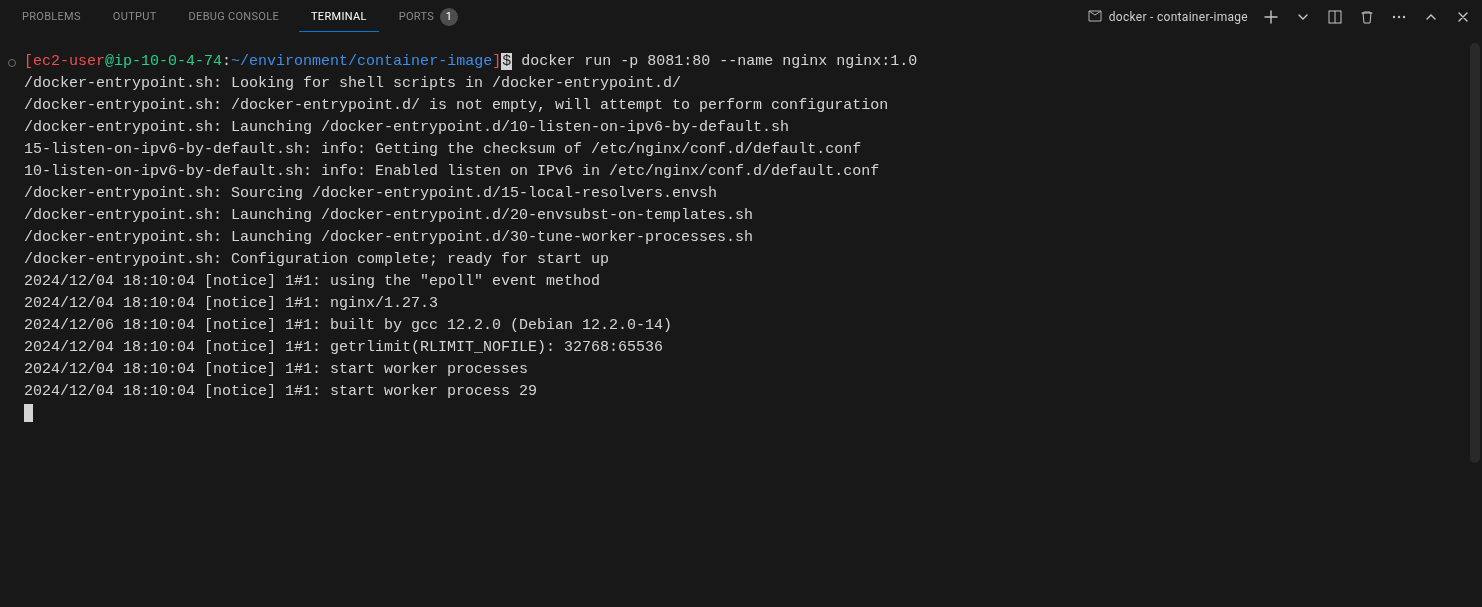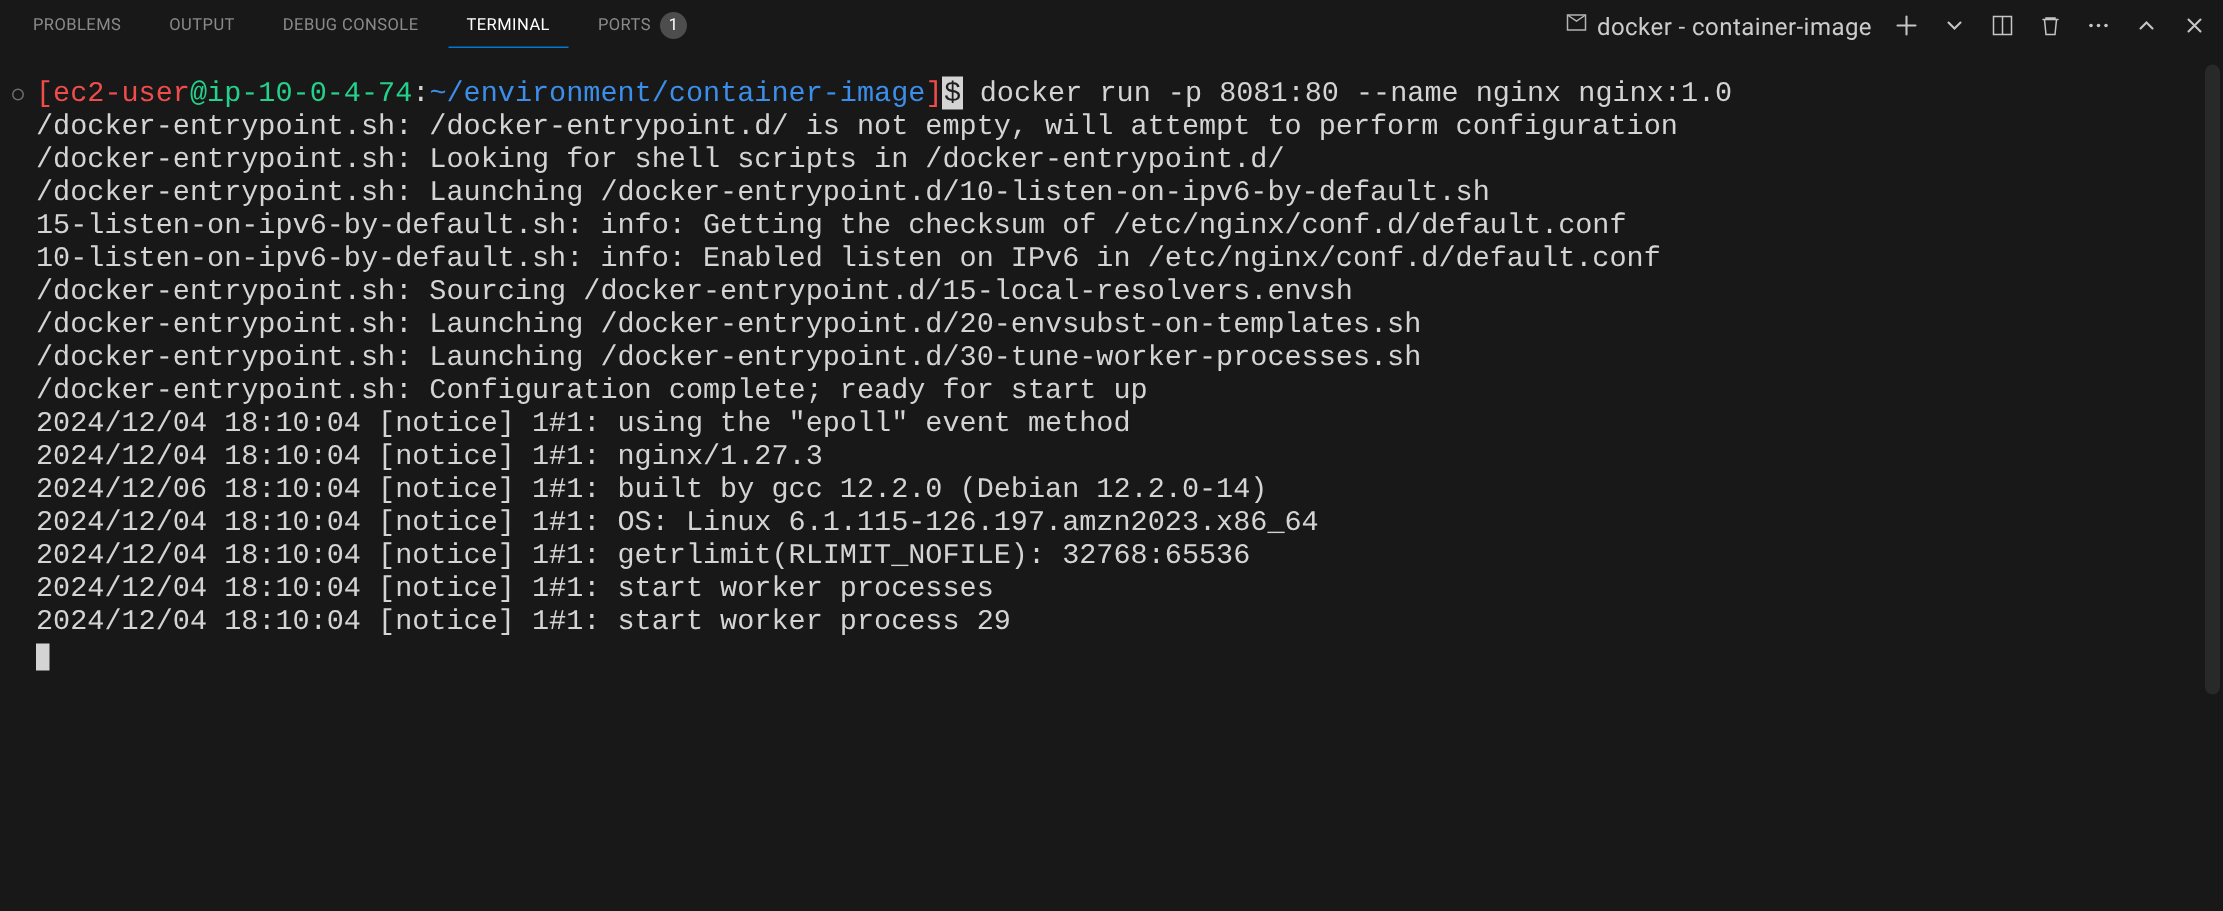--- a/index.html
+++ b/index.html
@@ -56,21 +56,21 @@
     color: #ffffff;
     font-size: 11px;
     padding: 0 5px;
   }
   .spacer { flex: 1 1 auto; }
   .session {
     display: flex;
     align-items: center;
     gap: 6px;
     color: #cccccc;
-    font-size: 16px;
+    font-size: 12px;
     margin-right: 6px;
   }
   .session svg { opacity: 0.9; }
   .actions {
     display: flex;
     align-items: center;
     gap: 10px;
     margin-left: 6px;
     color: #c5c5c5;
   }
@@ -81,21 +81,21 @@
     align-items: center;
     justify-content: center;
     border-radius: 4px;
     cursor: pointer;
   }
   
   .terminal-wrap {
     flex: 1 1 auto;
     position: relative;
     padding: 16px 16px 12px 24px;
-    font-size: 19px;
+    font-size: 15px;
     line-height: 22px;
     color: #d4d4d4;
     overflow: hidden;
   }
   .scrollbar {
     position: absolute;
     right: 2px;
     top: 8px;
     width: 10px;
     height: 420px;
@@ -208,33 +208,32 @@
           </svg>
       </span>
     </div>
   </div>
 
   <div class="terminal-wrap">
     <div class="marker"></div>
 
     <div class="line prompt"><span class="bracket">[</span><span class="user">ec2-user</span><span class="at">@</span><span class="host">ip-10-0-4-74</span><span class="sep">:</span><span class="path">~/environment/container-image</span><span class="bracket">]</span><span class="dollar">$</span><span class="cmd"> docker run -p 8081:80 --name nginx nginx:1.0</span></div>
 
+    <div class="line">/docker-entrypoint.sh: Looking for shell scripts in /docker-entrypoint.d/</div>
     <div class="line">/docker-entrypoint.sh: /docker-entrypoint.d/ is not empty, will attempt to perform configuration</div>
-    <div class="line">/docker-entrypoint.sh: Looking for shell scripts in /docker-entrypoint.d/</div>
     <div class="line">/docker-entrypoint.sh: Launching /docker-entrypoint.d/10-listen-on-ipv6-by-default.sh</div>
     <div class="line">15-listen-on-ipv6-by-default.sh: info: Getting the checksum of /etc/nginx/conf.d/default.conf</div>
     <div class="line">10-listen-on-ipv6-by-default.sh: info: Enabled listen on IPv6 in /etc/nginx/conf.d/default.conf</div>
     <div class="line">/docker-entrypoint.sh: Sourcing /docker-entrypoint.d/15-local-resolvers.envsh</div>
     <div class="line">/docker-entrypoint.sh: Launching /docker-entrypoint.d/20-envsubst-on-templates.sh</div>
     <div class="line">/docker-entrypoint.sh: Launching /docker-entrypoint.d/30-tune-worker-processes.sh</div>
     <div class="line">/docker-entrypoint.sh: Configuration complete; ready for start up</div>
     <div class="line">2024/12/04 18:10:04 [notice] 1#1: using the "epoll" event method</div>
     <div class="line">2024/12/04 18:10:04 [notice] 1#1: nginx/1.27.3</div>
     <div class="line">2024/12/06 18:10:04 [notice] 1#1: built by gcc 12.2.0 (Debian 12.2.0-14)</div>
-    <div class="line">2024/12/04 18:10:04 [notice] 1#1: OS: Linux 6.1.115-126.197.amzn2023.x86_64</div>
     <div class="line">2024/12/04 18:10:04 [notice] 1#1: getrlimit(RLIMIT_NOFILE): 32768:65536</div>
     <div class="line">2024/12/04 18:10:04 [notice] 1#1: start worker processes</div>
     <div class="line">2024/12/04 18:10:04 [notice] 1#1: start worker process 29</div>
     <div class="line"><span class="cursor-block"></span></div>
 
     <div class="scrollbar"></div>
   </div>
 </div>
 
 </body></html>

